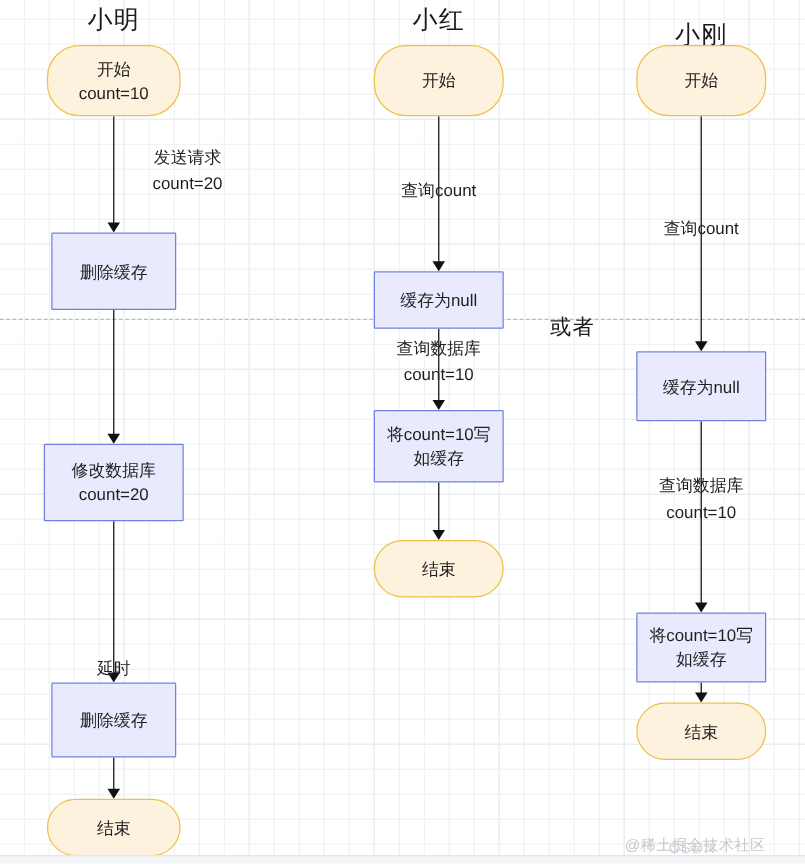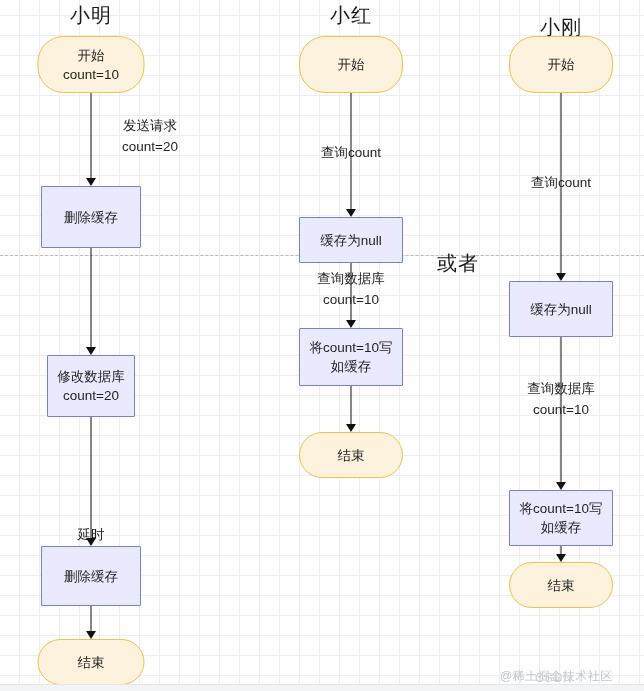--- a/index.html
+++ b/index.html
@@ -95,21 +95,21 @@
   
   .divider {
     position: absolute;
     left: 0;
     width: 644px;
     height: 0;
     border-top: 1.2px dashed #b9bcc2;
   }
   .divider-label {
     position: absolute;
-    font-size: 20px;
+    font-size: 17px;
     color: #1a1a1a;
     letter-spacing: 1px;
     white-space: nowrap;
     background: transparent;
     transform: translateX(-50%);
   }
 
   
   .watermark {
     position: absolute;
@@ -154,21 +154,21 @@
     </div>
     <div class="conn" style="left: 91px; top: 606px; height: 26px;"></div>
     <div class="arrowhead" style="left: 91px; top: 631px;"></div>
     <div class="node terminal" style="left: 91px; top: 36px; width: 107px; height: 57px;">
       <span class="ln">开始</span>
       <span class="ln">count=10</span>
     </div>
     <div class="node process" style="left: 91px; top: 186px; width: 100px; height: 62px;">
       <span class="ln">删除缓存</span>
     </div>
-    <div class="node process" style="left: 91px; top: 355px; width: 88px; height: 62px;">
+    <div class="node process" style="left: 91px; top: 355px; width: 112px; height: 62px;">
       <span class="ln">修改数据库</span>
       <span class="ln">count=20</span>
     </div>
     <div class="node process" style="left: 91px; top: 546px; width: 100px; height: 60px;">
       <span class="ln">删除缓存</span>
     </div>
     <div class="node terminal" style="left: 91px; top: 639px; width: 107px; height: 46px;">
       <span class="ln">结束</span>
     </div>
     <div class="col-title" style="left: 351px; top: 2px;">小红</div>

